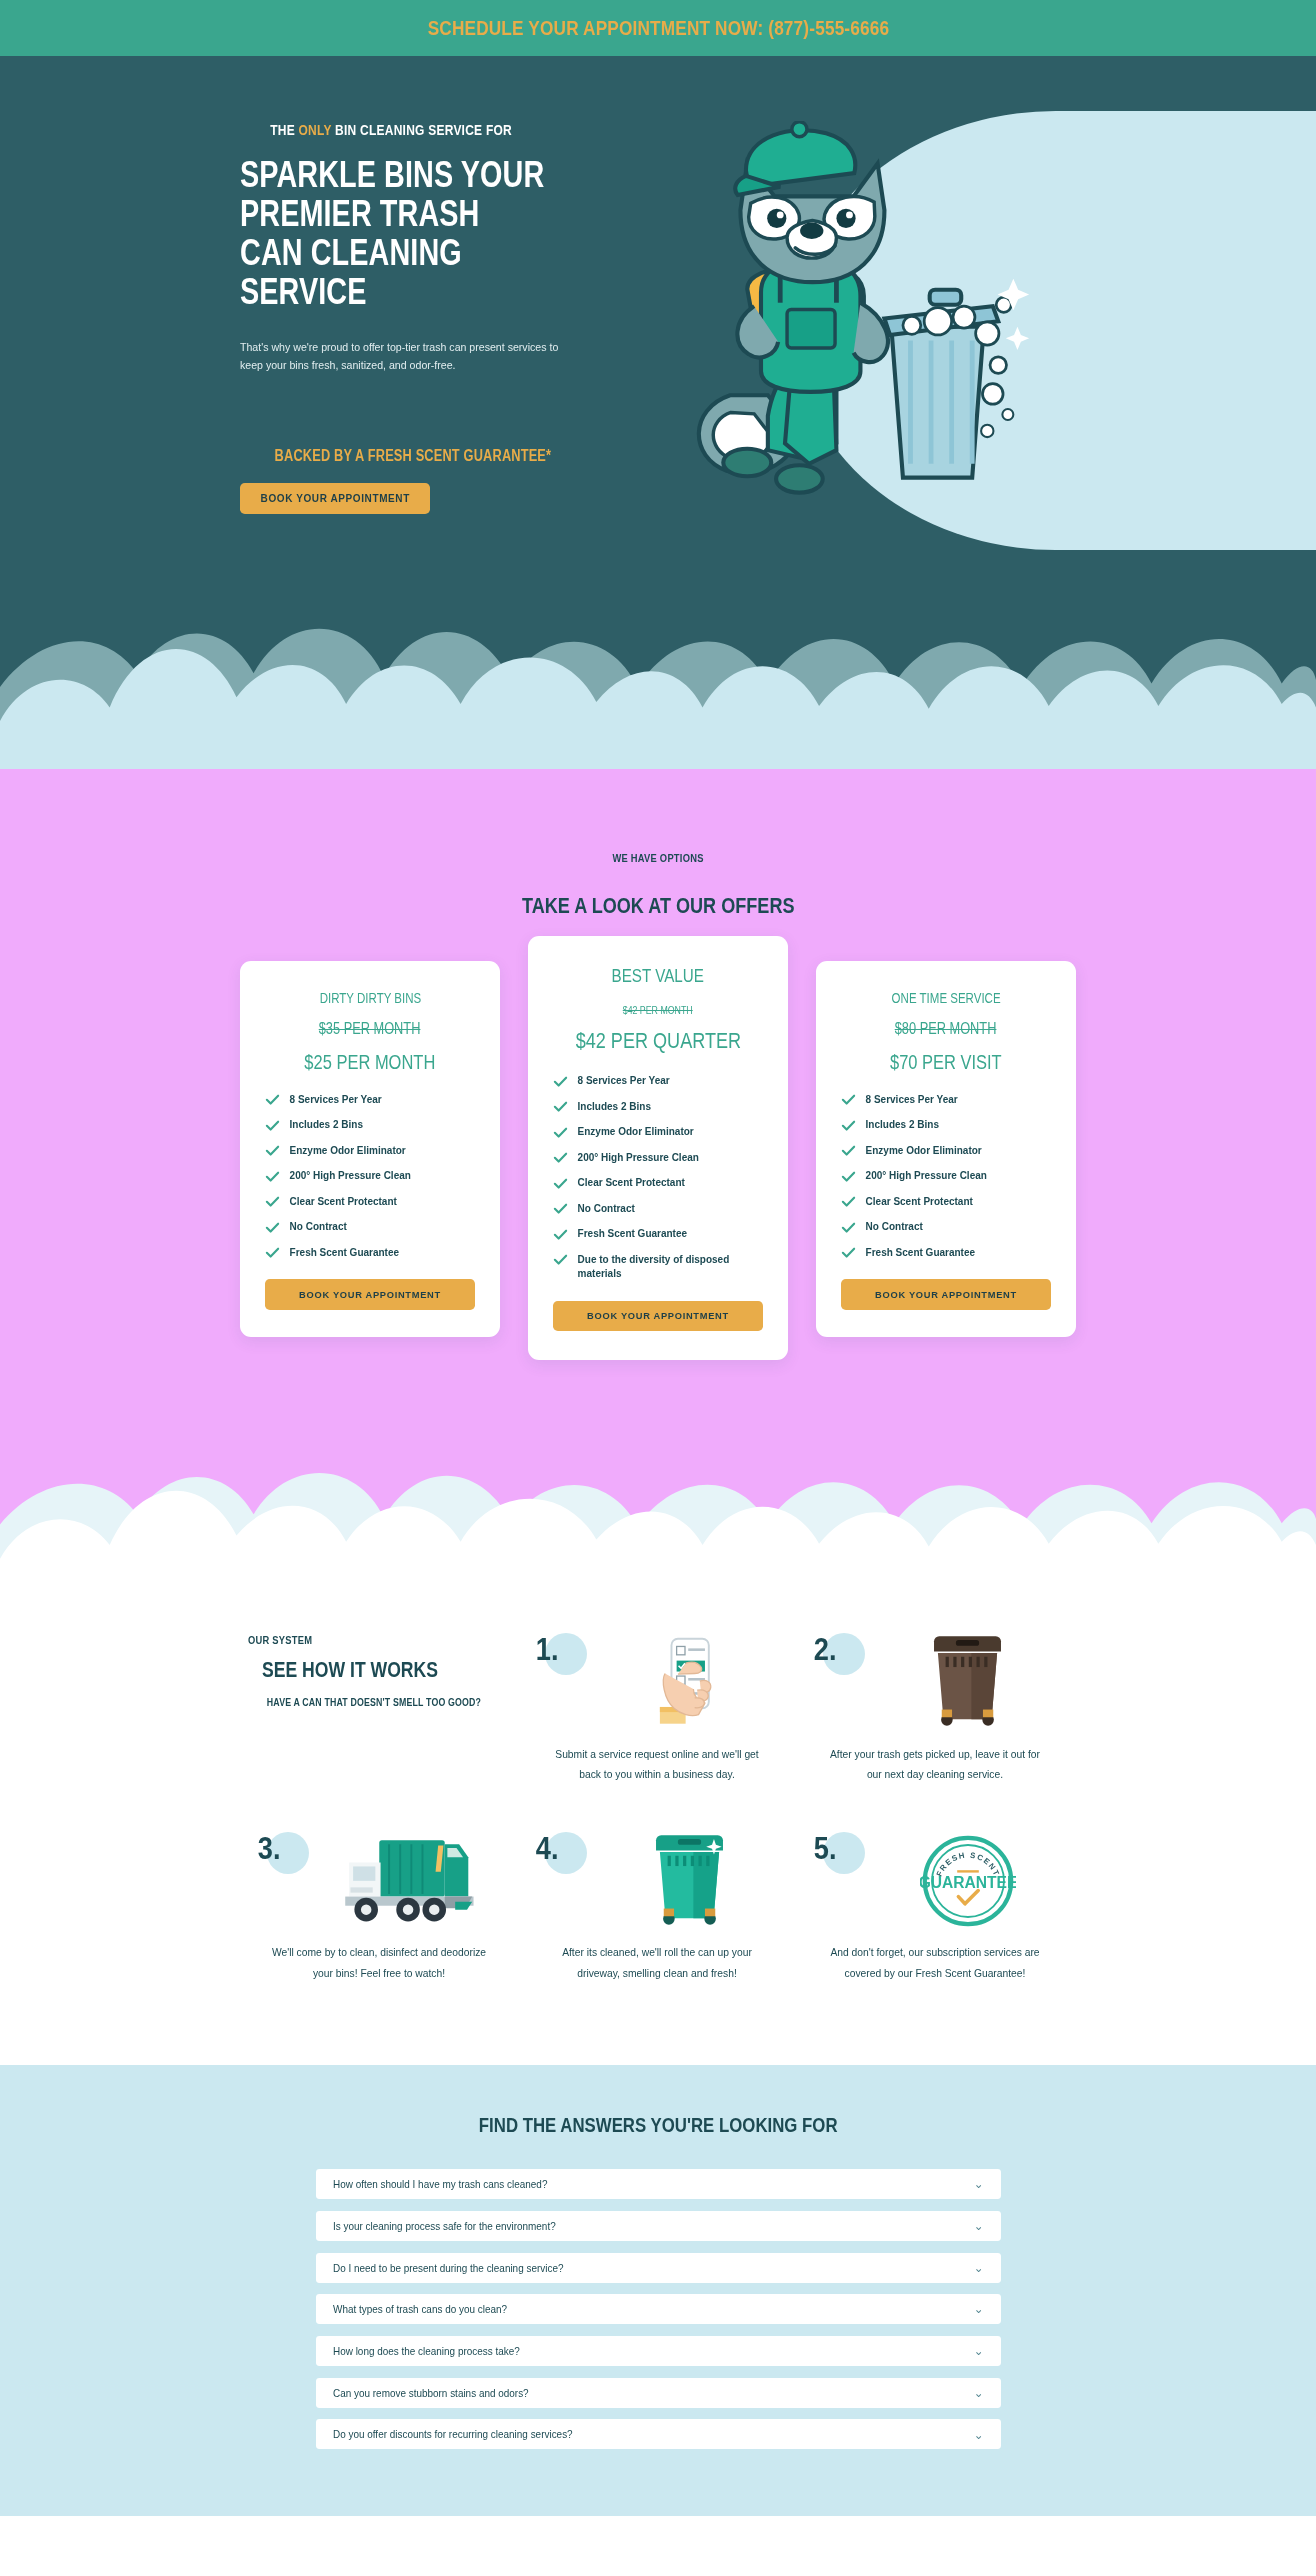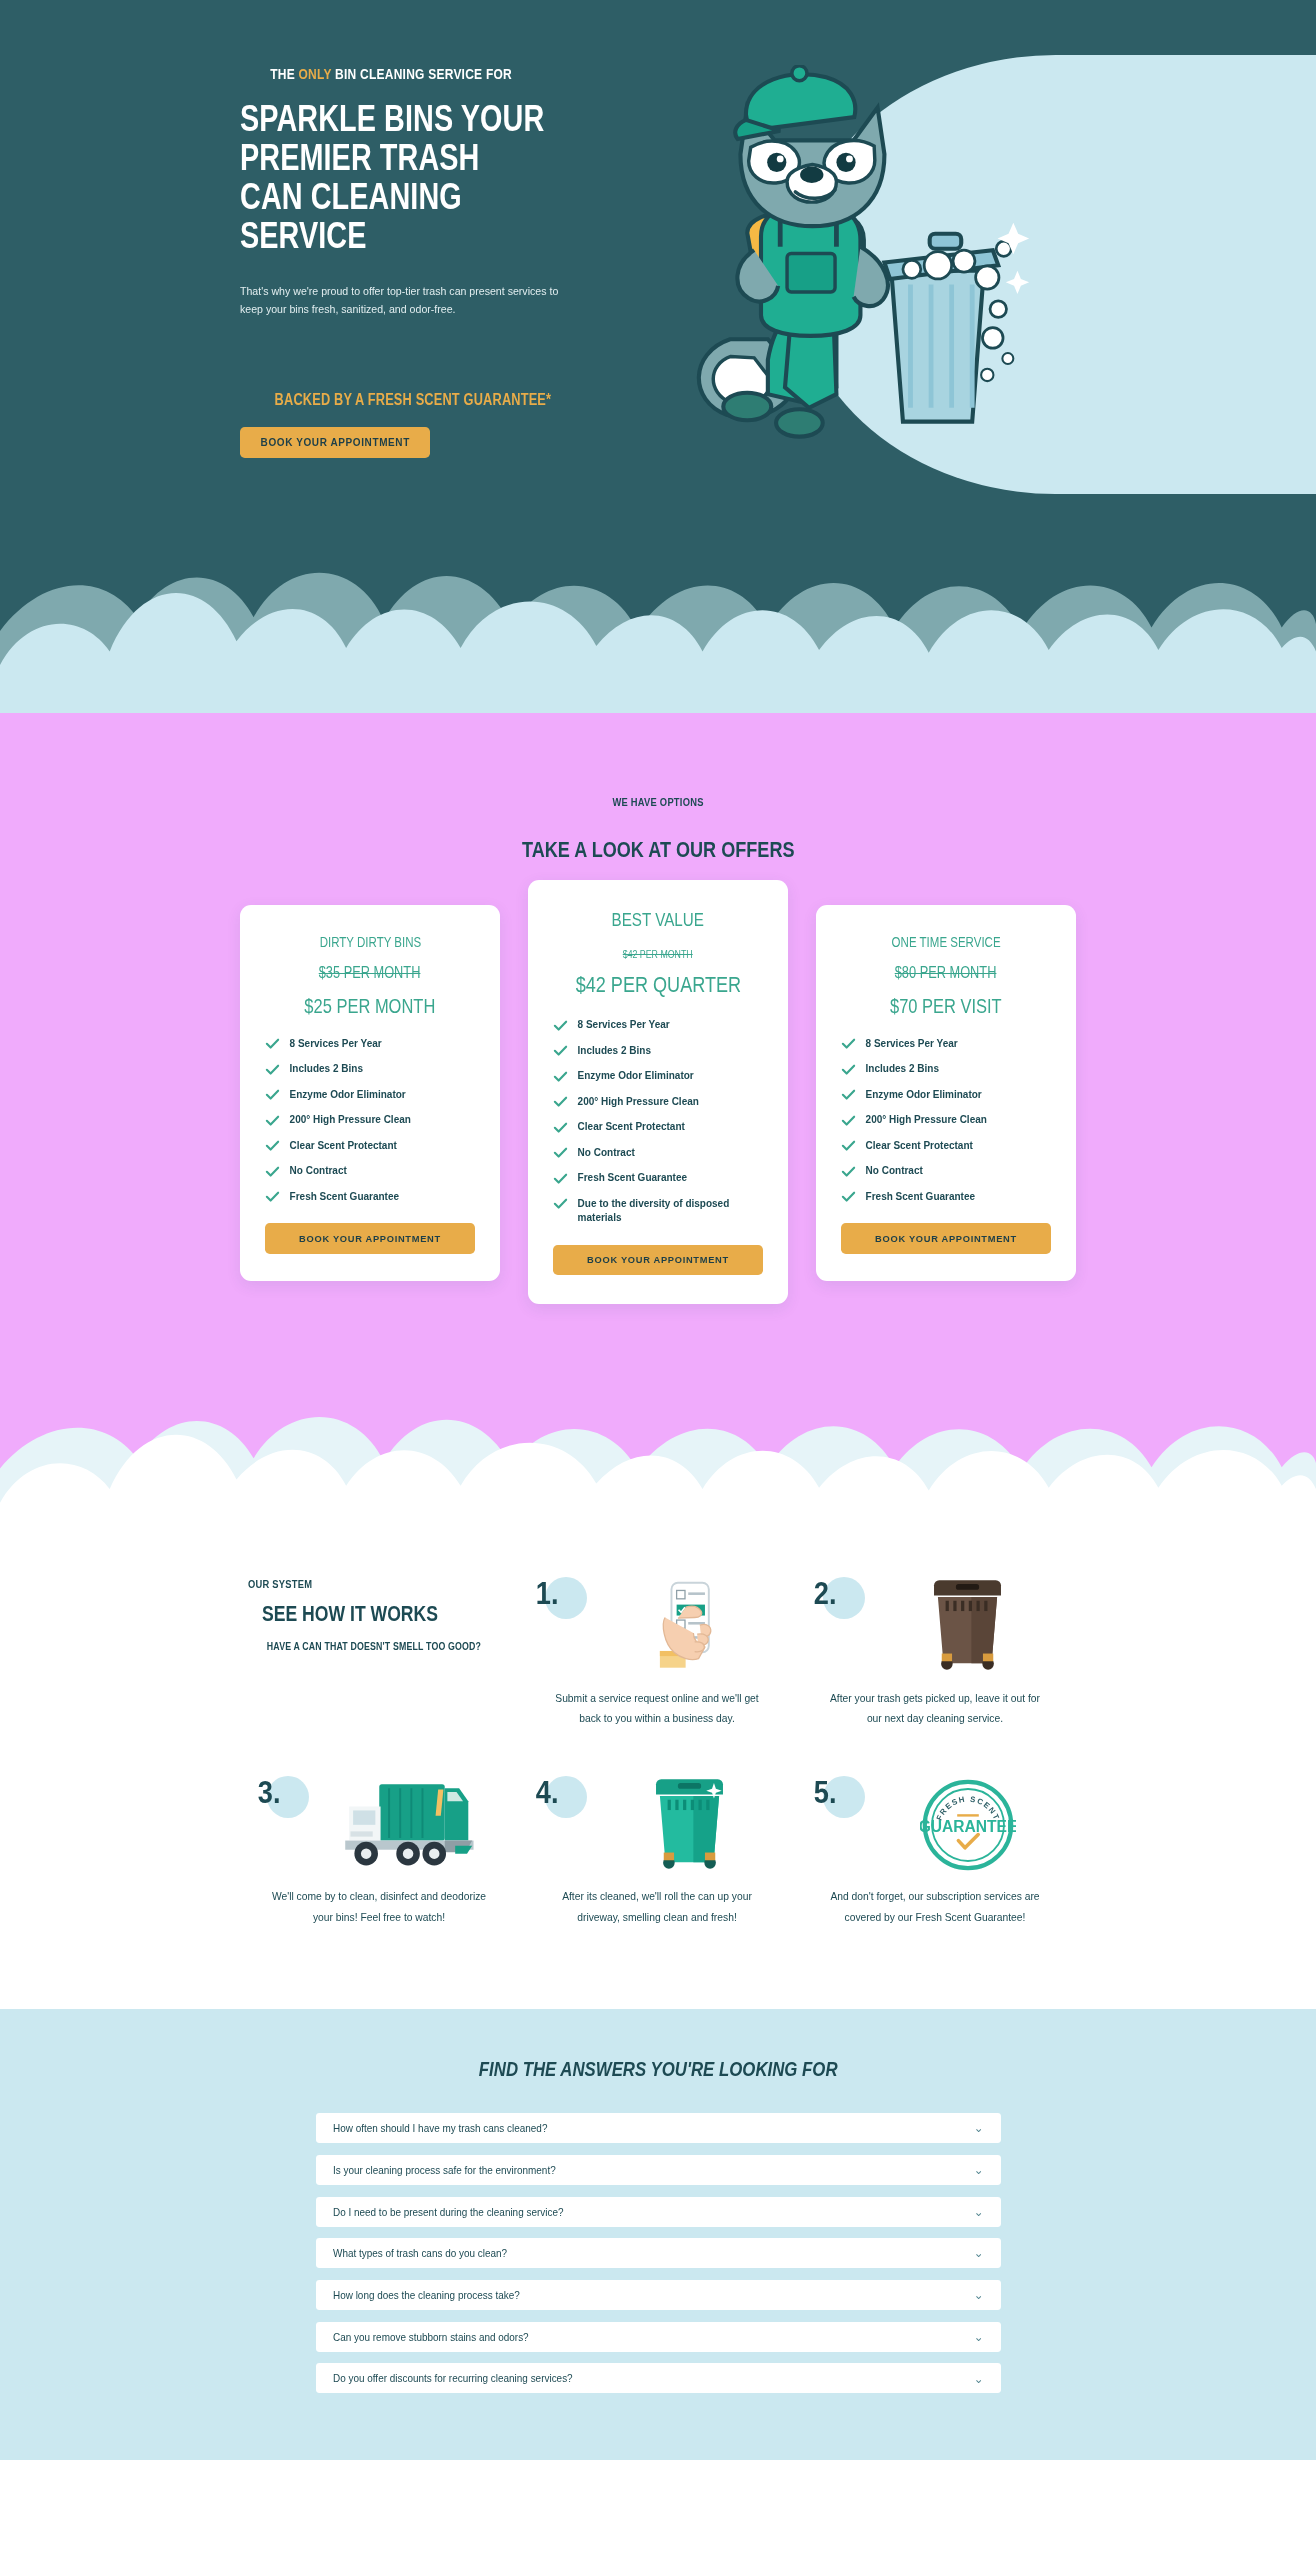--- a/index.html
+++ b/index.html
@@ -123,36 +123,39 @@
   .step-top{display:flex;align-items:flex-start;gap:2.7px;height:117px;}
   .step-num{position:relative;width:63px;flex:0 0 63px;}
   .step-bubble{position:absolute;left:15px;top:5.5px;width:42px;height:42px;border-radius:50%;background:#cbe8f0;}
   .step-digit{position:relative;z-index:2;color:#1d4a53;font-size:32px;line-height:1;padding-left:4.1px;padding-top:5.5px;
     font-family:"Liberation Sans Narrow","Liberation Sans",sans-serif;font-weight:700;display:inline-block;transform:scaleX(.85);}
   .step-icon{flex:1;display:flex;align-items:center;justify-content:center;height:110px;}
   .step-text{text-align:center;color:#1d4a53;font-size:10.3px;line-height:2.0;padding:0 19px;}
 
   
   .faq{background:#cbe8f0;padding:48px 0 55px;}
-  .faq h2{text-align:center;color:#1d4a53;font-size:21px;margin-bottom:32px;font-style:italic;}
+  .faq h2{text-align:center;color:#1d4a53;font-size:21px;margin-bottom:32px;}
   .faq h2 span{display:inline-block;transform:scaleX(.8);}
   .faq-list{width:685px;margin:0 auto;}
   .faq-item{
     background:#fff;border-radius:3.4px;margin-bottom:11.7px;height:30px;
     display:flex;align-items:center;justify-content:space-between;padding:0 17px;cursor:pointer;
   }
   .faq-q{color:#1d4a53;font-size:11.3px;}
   .faq-q span{display:inline-block;transform:scaleX(.88);transform-origin:left;}
   .chev{color:#2e6b78;font-size:11.7px;line-height:1;opacity:.85;}
 </style>
 </head>
 <body>
 
 <div class="page">
 
+  <div class="topbar">
+    <a class="phone cond-c" href="#">Schedule Your Appointment Now: (877)-555-6666</a>
+  </div>
 
   <section class="hero">
     <div class="hero-blob2"></div>
 
     <div class="hero-inner">
       <div class="hero-left">
         <div class="kicker cond-c"><span>THE </span><span class="hl">ONLY</span><span> BIN CLEANING SERVICE FOR</span></div>
 
         <h1 class="hero-h1 cond">SPARKLE BINS YOUR PREMIER TRASH CAN CLEANING SERVICE</h1>
 

